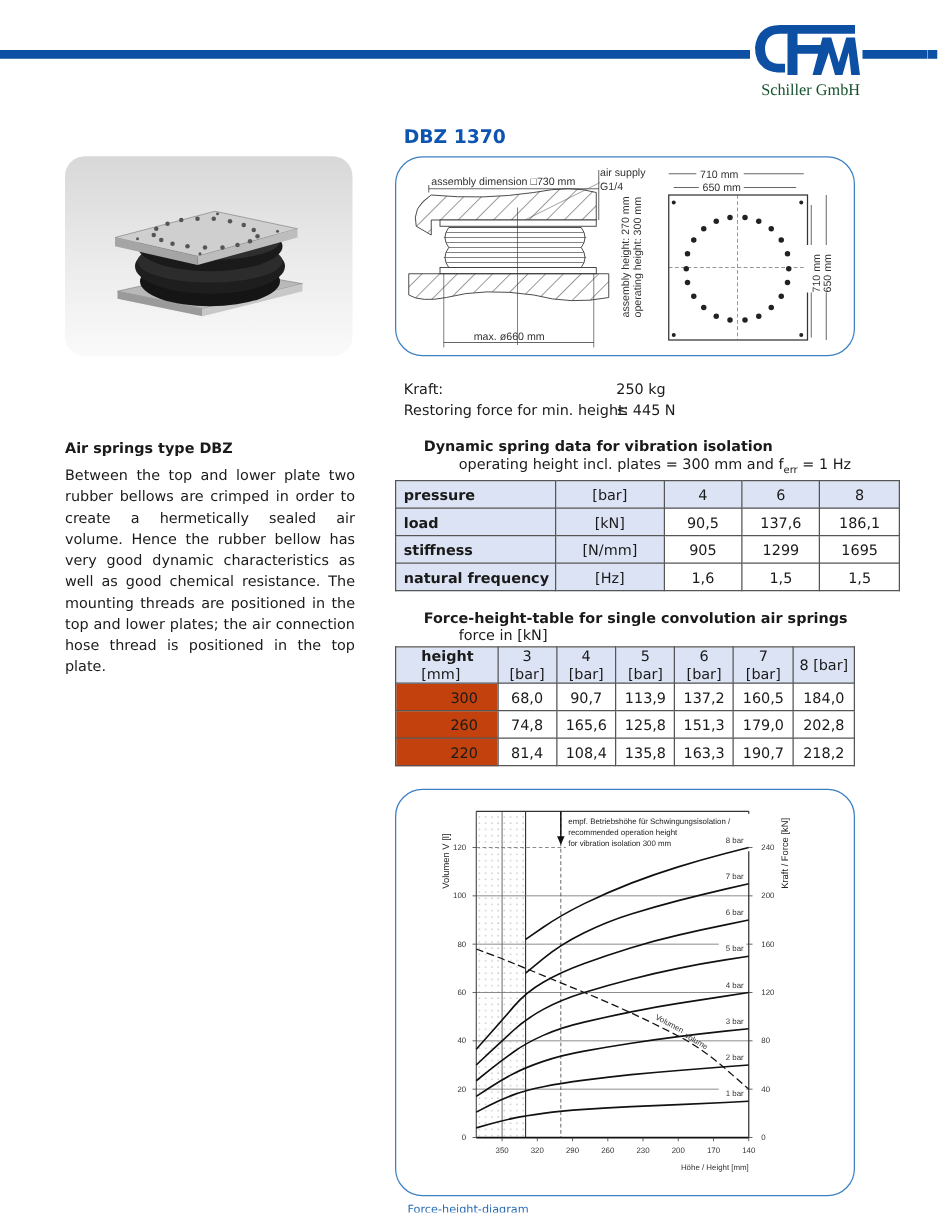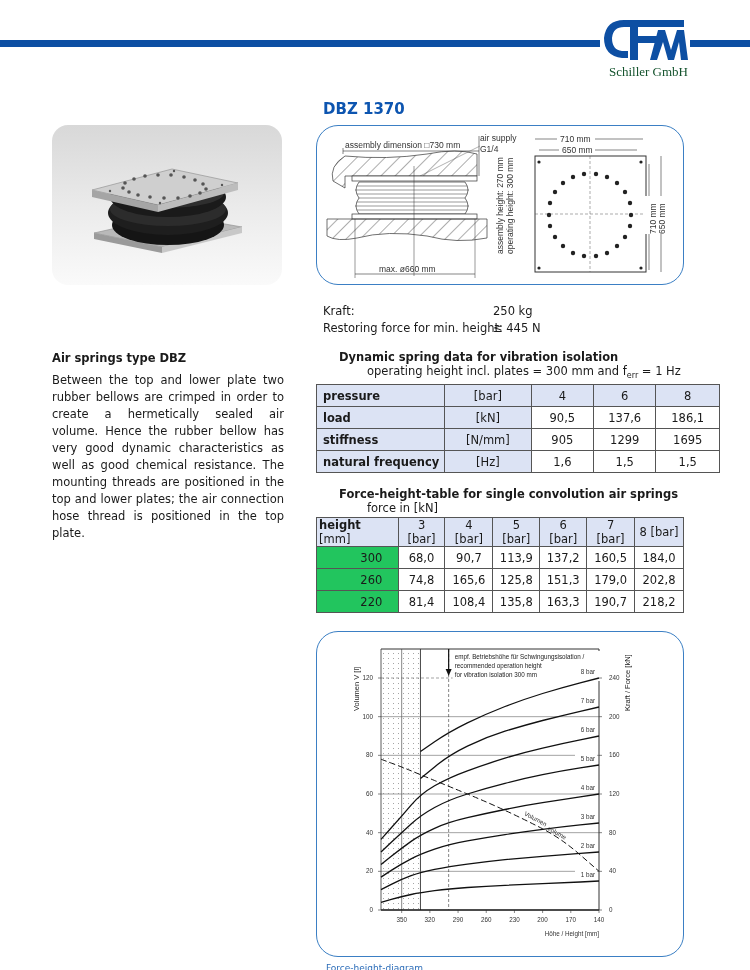--- a/index.html
+++ b/index.html
@@ -28,21 +28,21 @@
 
     .dyn-head { position: absolute; left: 323px; top: 350px; line-height: 14px; }
     .fh-head { position: absolute; left: 323px; top: 487px; line-height: 14px; }
 
     table.data { position: absolute; border-collapse: collapse; font-size: 11.5px; }
     table.data td { border: 1px solid #555; height: 22px; text-align: center; padding: 0 4px; }
     table.data td.hd { background: #dce3f4; text-align: left; font-weight: bold; padding-left: 6px; }
     table.data td.unit { background: #dce3f4; }
     .dyn-table { left: 316px; top: 384px; width: 404px; }
     .fh-table { left: 316px; top: 517px; width: 368px; }
-    .fh-table td.rowh { background: #22c55e; padding-left: 32px; }
+    .fh-table td.rowh { background: #c2410c; padding-left: 32px; }
     .fh-table td.colh { background: #dce3f4; }
 
     .about { position: absolute; left: 52px; top: 350px; width: 232px; font-size: 11.5px; line-height: 17px; }
     .about-title { font-weight: bold; margin-bottom: 5px; }
     .about-text { text-align: justify; }
 
     .chart-box { position: absolute; left: 316px; top: 631px; width: 368px; height: 326px; border: 1.5px solid #3b7fc4; border-radius: 22px; background: #fff; }
     .chart-svg { position: absolute; left: 0; top: 0; }
     .chart-caption { position: absolute; left: 326px; top: 963px; font-size: 9px; color: #2b6cb8; }
   </style>
@@ -279,21 +279,21 @@
       <col style="width:82px">
       <col style="width:47px">
       <col style="width:48px">
       <col style="width:47px">
       <col style="width:47px">
       <col style="width:48px">
       <col style="width:49px">
     </colgroup>
   <tbody>
       <tr>
-    <td class="colh" style="text-align:left;padding-left:2px"><b>height</b><span> [mm]</span></td>
+    <td class="colh" style="text-align:left;padding-left:20px"><b>height</b><span> [mm]</span></td>
     <td class="colh">3 [bar]</td>
     <td class="colh">4 [bar]</td>
     <td class="colh">5 [bar]</td>
     <td class="colh">6 [bar]</td>
     <td class="colh">7 [bar]</td>
     <td class="colh">8 [bar]</td>
   </tr>
   <tr>
     <td class="rowh">300</td>
     <td>68,0</td>

